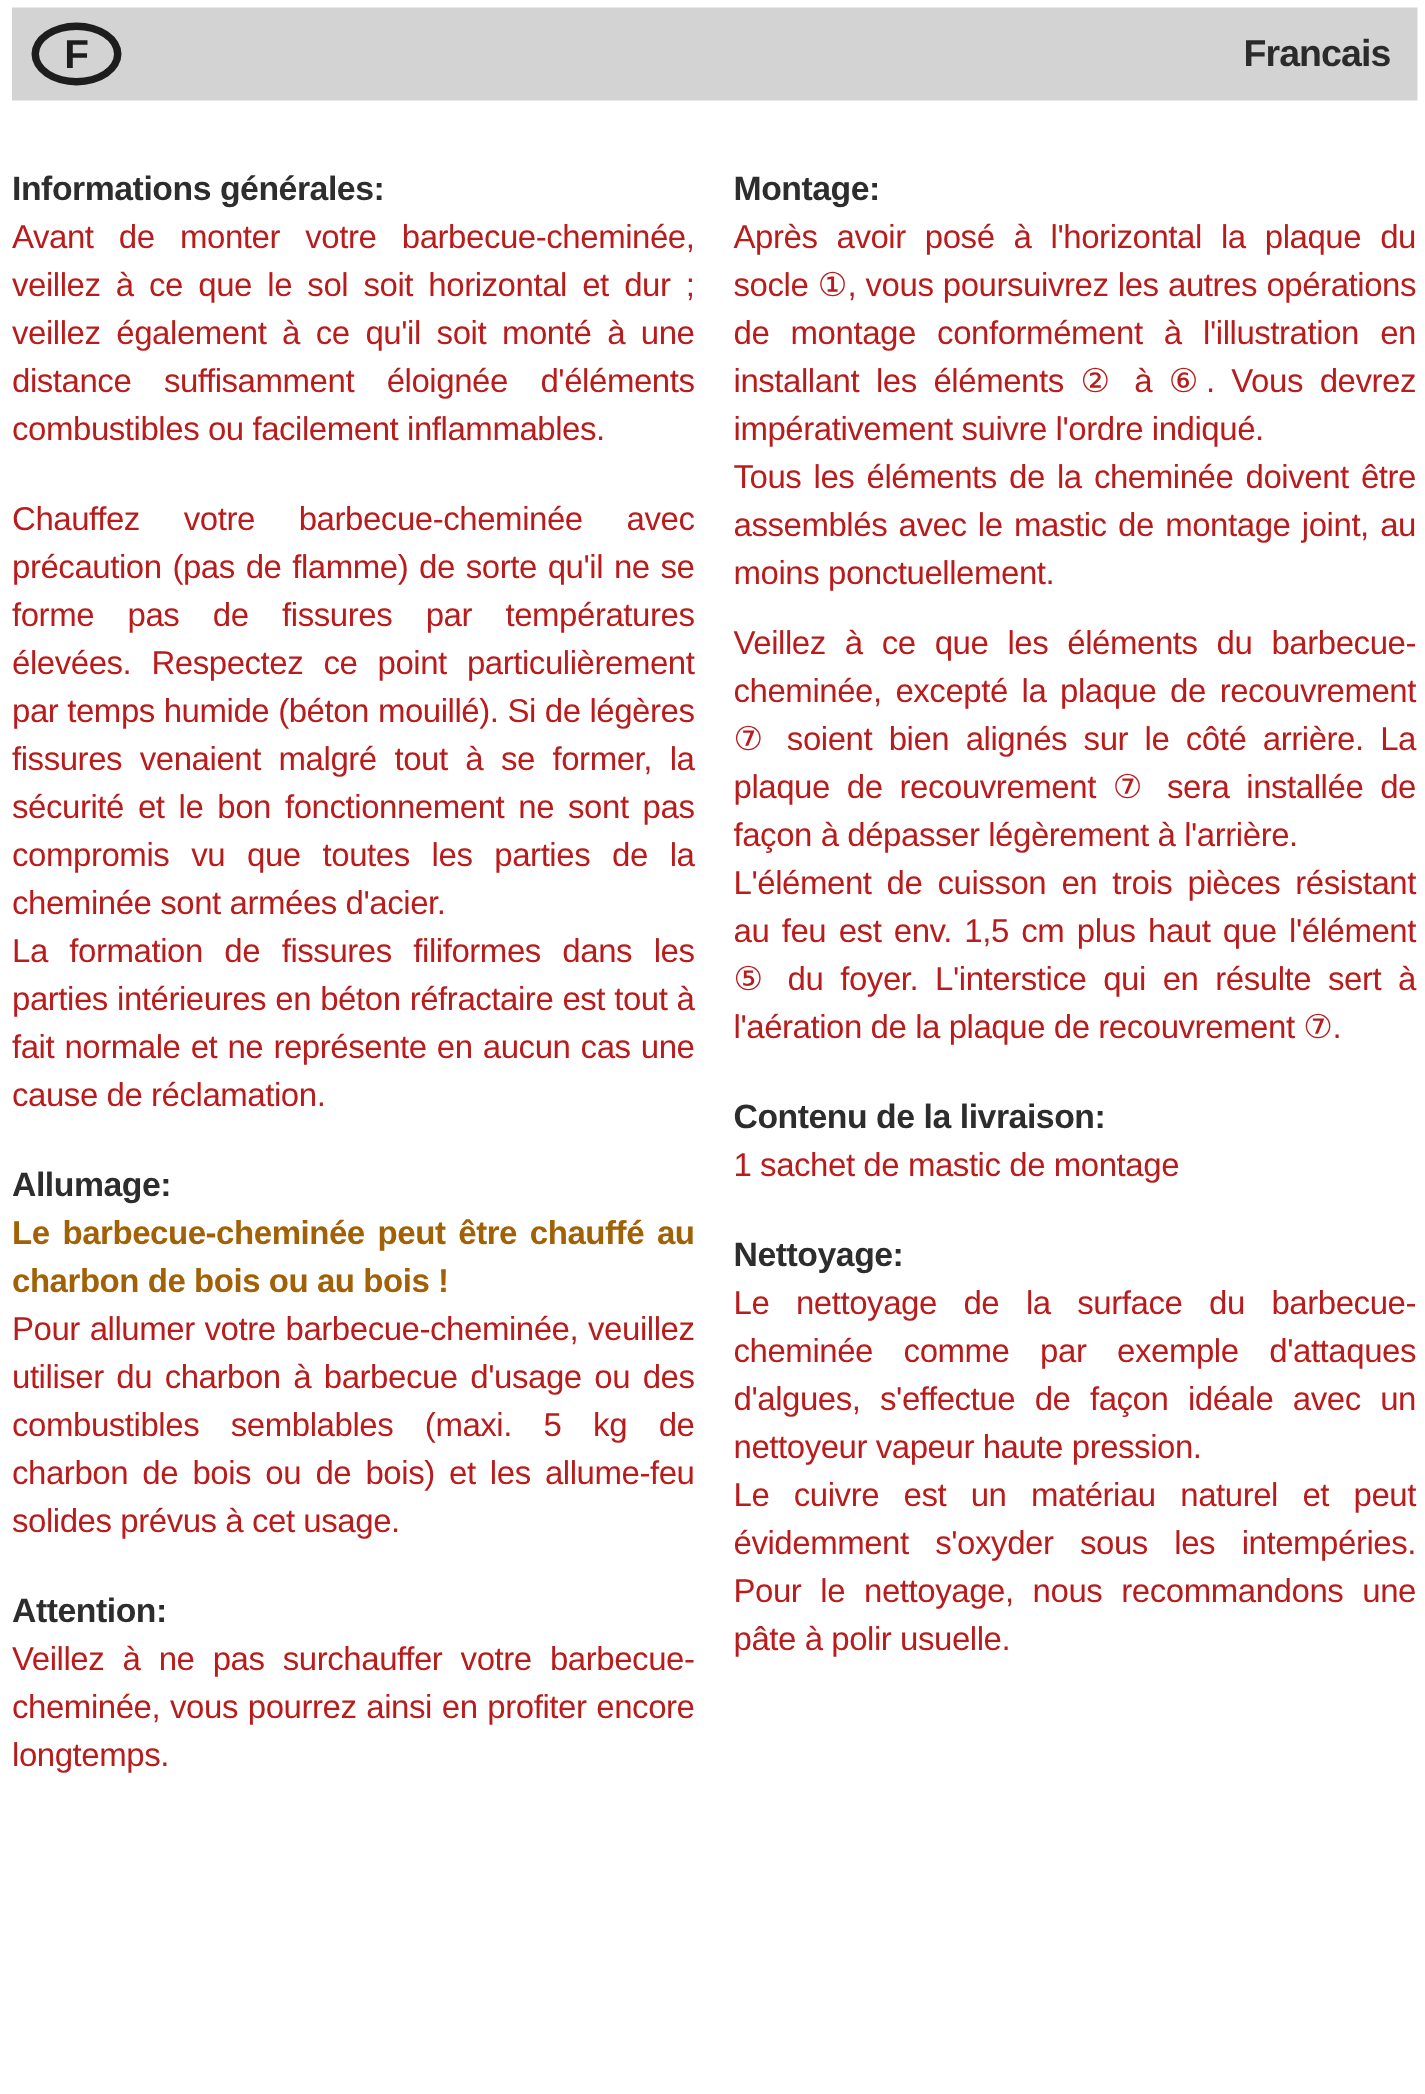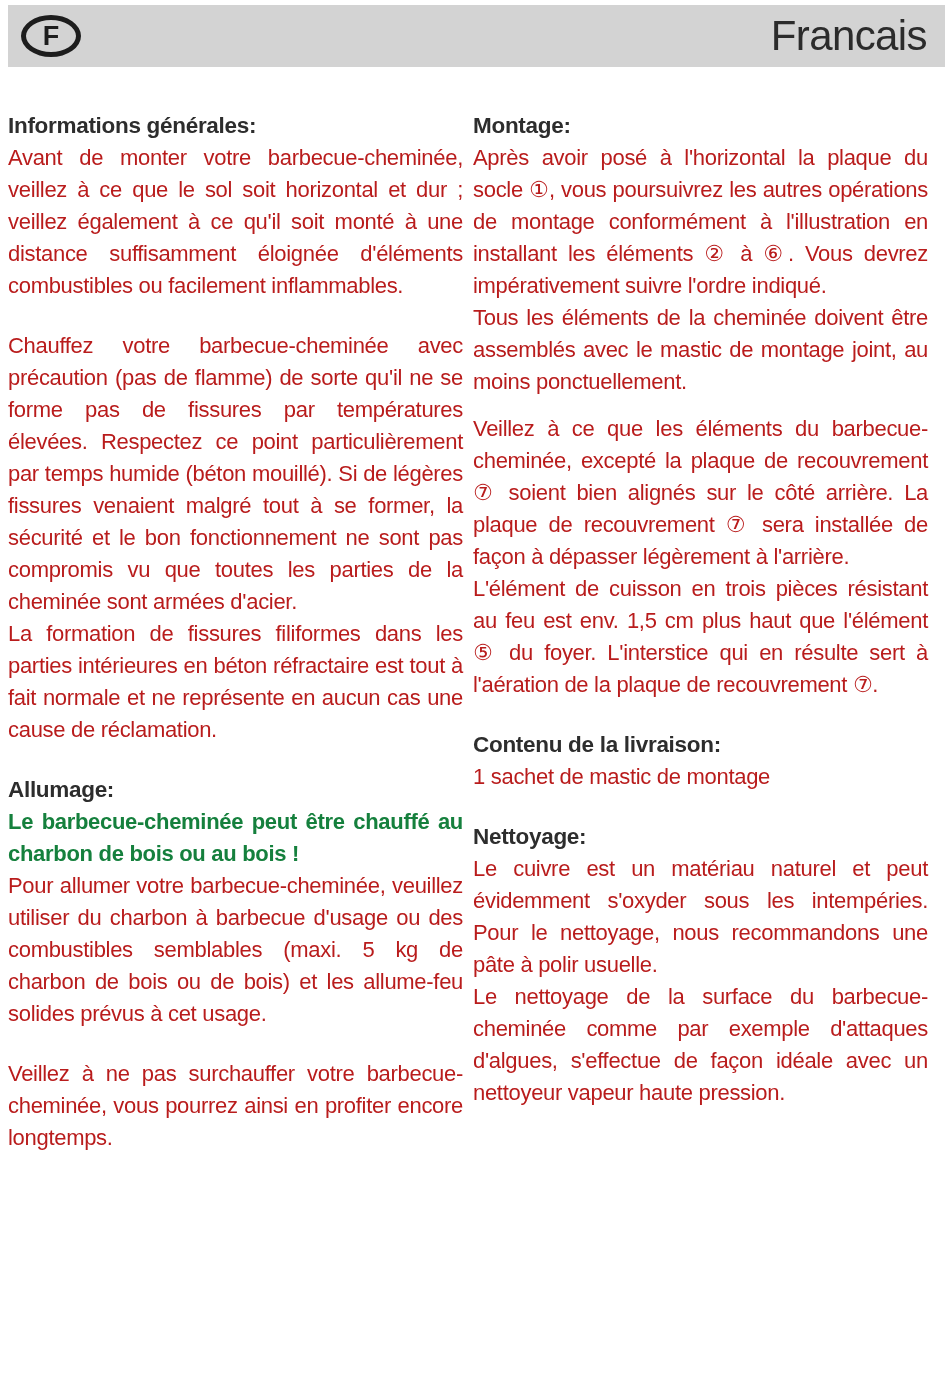--- a/index.html
+++ b/index.html
@@ -39,33 +39,33 @@
   }
   .f-badge span {
     font-weight: bold;
     font-size: 27px;
     color: #1d1d1d;
     line-height: 1;
   }
   .lang-name {
     margin-left: auto;
     margin-right: 18px;
-    font-weight: normal;
-    font-size: 42px;
+    font-weight: bold;
+    font-size: 25px;
     letter-spacing: -0.6px;
     color: #2b2b2b;
   }
   
   .columns {
     position: absolute;
     left: 8px;
     top: 110px;
     width: 937px;
     display: flex;
-    gap: 10px;
+    gap: 26px;
   }
   .col {
     width: 455px;
     flex: 0 0 455px;
   }
   .sec { margin-top: 28px; }
   .sec:first-child { margin-top: 0; }
   .sec h2 {
     margin: 0;
     font-size: 22.5px;
@@ -76,21 +76,21 @@
   }
   .sec p {
     margin: 0;
     font-size: 22px;
     line-height: 32px;
     letter-spacing: -0.3px;
     text-align: justify;
     color: #b91c1c;
   }
   .sec p.gap-above { margin-top: 15px; }
-  .sec p.bold-lead { font-weight: bold; color: #15803d; }
+  .sec p.bold-lead { font-weight: bold; color: #a16207; }
 </style>
 </head>
 <body>
 
 <div class="page">
 
   <header class="lang-bar">
     <div class="f-badge">
       <span>F</span>
     </div>
@@ -111,20 +111,21 @@
         <p>La formation de fissures filiformes dans les parties intérieures en béton réfractaire est tout à fait normale et ne représente en aucun cas une cause de réclamation.</p>
       </div>
 
       <div class="sec">
         <h2>Allumage:</h2>
         <p class="bold-lead">Le barbecue-cheminée peut être chauffé au charbon de bois ou au bois !</p>
         <p>Pour allumer votre barbecue-cheminée, veuillez utiliser du charbon à barbecue d'usage ou des combustibles semblables (maxi. 5 kg de charbon de bois ou de bois) et les allume-feu solides prévus à cet usage.</p>
       </div>
 
       <div class="sec">
+        <h2>Attention:</h2>
         <p>Veillez à ne pas surchauffer votre barbecue-cheminée, vous pourrez ainsi en profiter encore longtemps.</p>
       </div>
 
     </section>
 
     <section class="col">
 
       <div class="sec">
         <h2>Montage:</h2>
         <p>Après avoir posé à l'horizontal la plaque du socle ①, vous poursuivrez les autres opérations de montage conformément à l'illustration en installant les éléments ② à ⑥. Vous devrez impérativement suivre l'ordre indiqué.</p>
@@ -136,20 +137,20 @@
       <div class="sec">
         <h2>Contenu de la livraison:</h2>
         <p>1 sachet de mastic de montage</p>
       </div>
 
       <div class="sec">
       </div>
 
       <div class="sec">
         <h2>Nettoyage:</h2>
+        <p>Le nettoyage de la surface du barbecue-cheminée comme par exemple d'attaques d'algues, s'effectue de façon idéale avec un nettoyeur vapeur haute pression.</p>
         <p>Le cuivre est un matériau naturel et peut évidemment s'oxyder sous les intempéries. Pour le nettoyage, nous recommandons une pâte à polir usuelle.</p>
-        <p>Le nettoyage de la surface du barbecue-cheminée comme par exemple d'attaques d'algues, s'effectue de façon idéale avec un nettoyeur vapeur haute pression.</p>
       </div>
 
     </section>
 
   </main>
 </div>
 
 </body></html>

